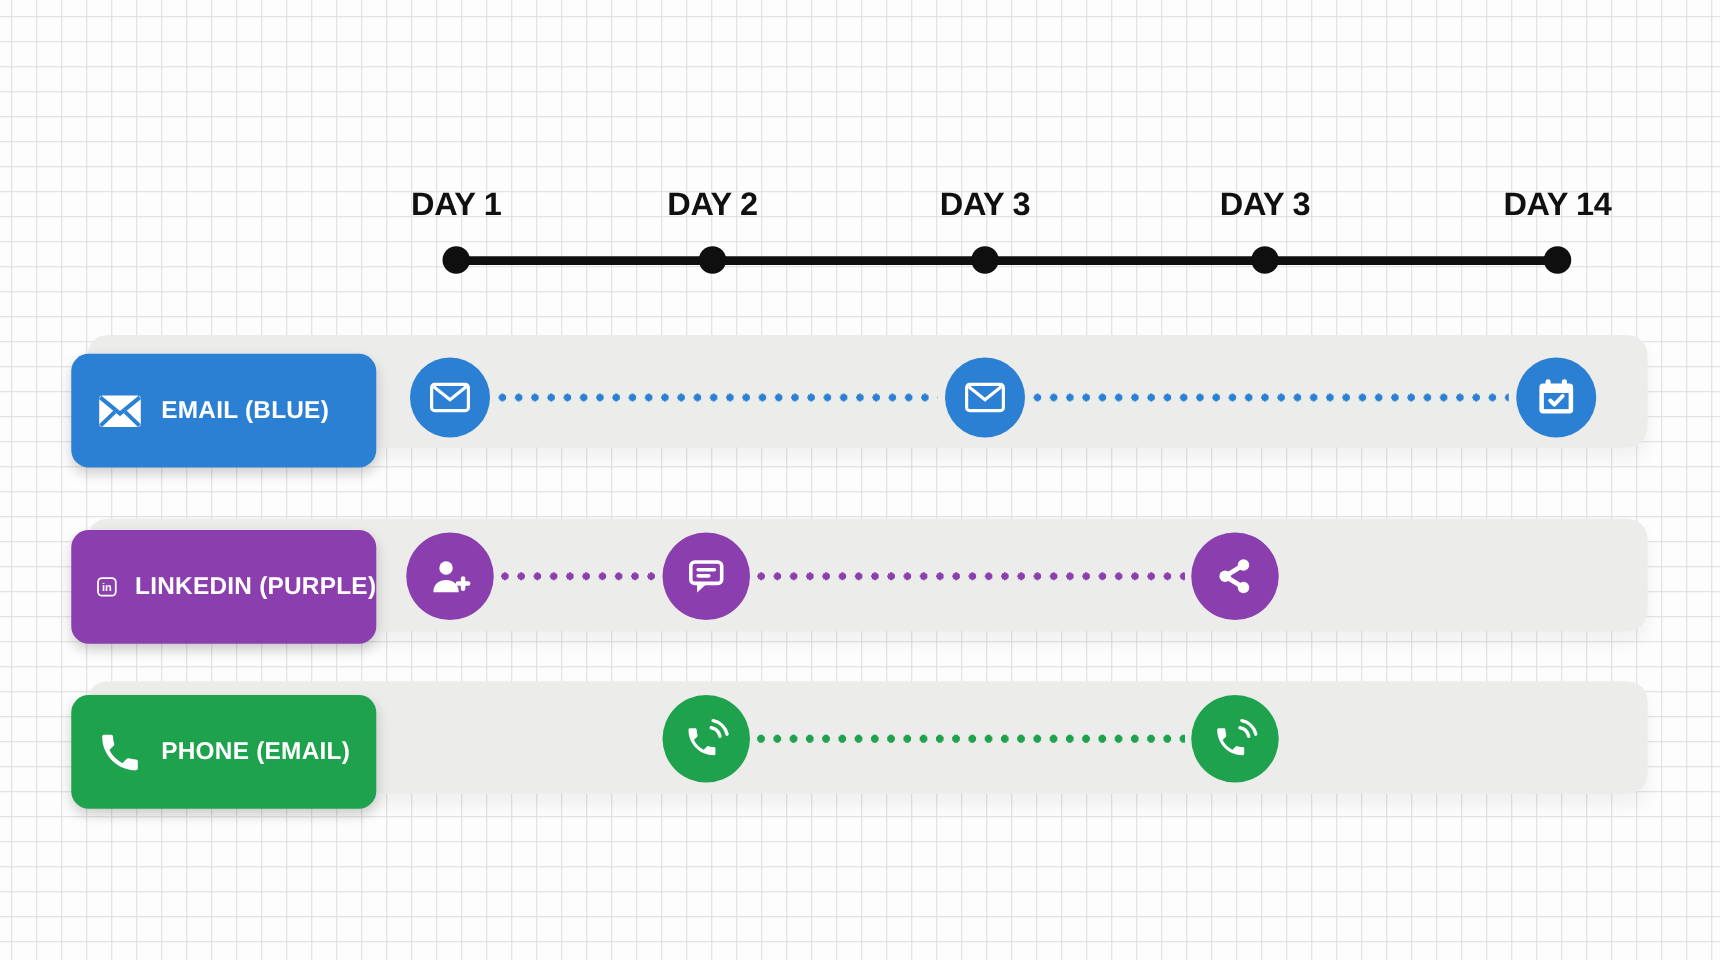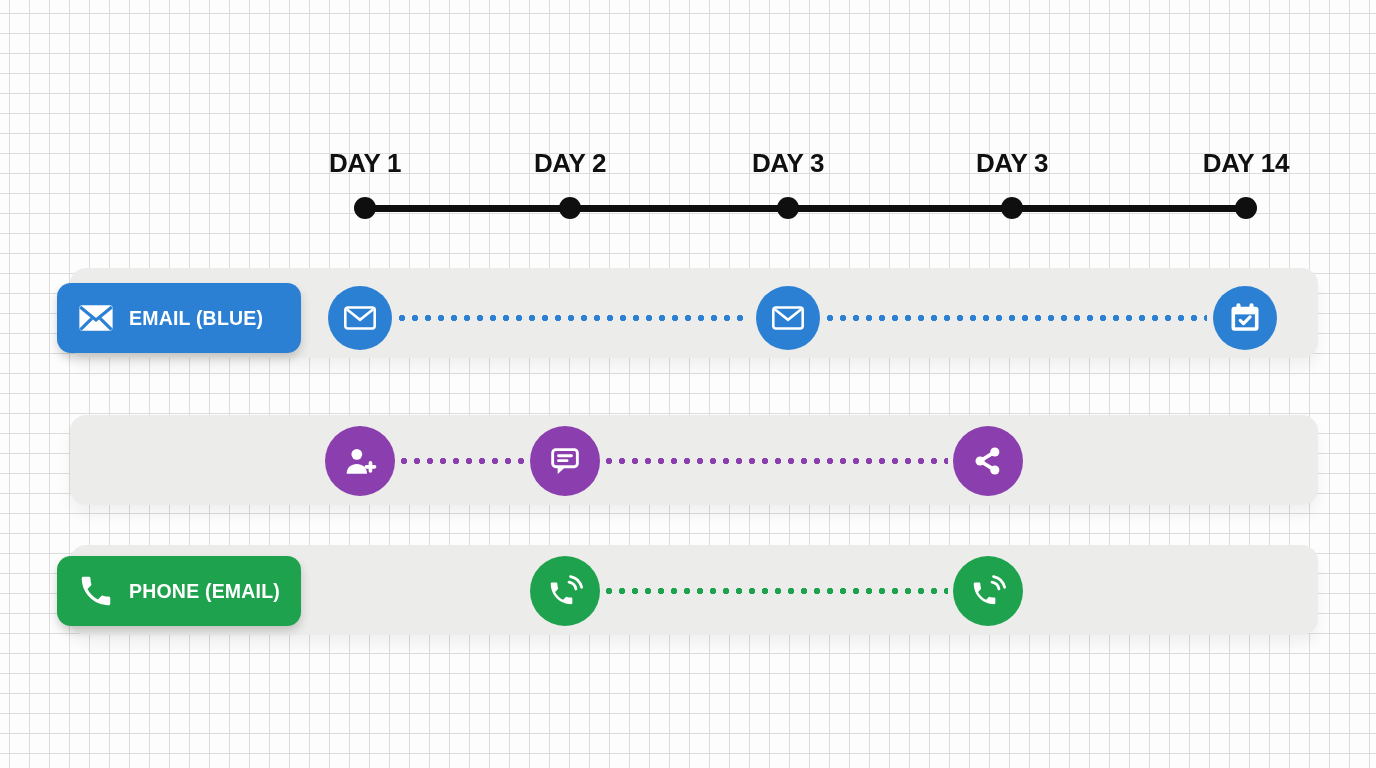--- a/index.html
+++ b/index.html
@@ -19,21 +19,21 @@
     font-size:26px;font-weight:700;color:#101010;letter-spacing:-0.3px;white-space:nowrap;
   }
   .tl-line{position:absolute;left:365px;top:205px;width:881px;height:7px;background:#0f0f0f;border-radius:4px;}
   .tl-dot{position:absolute;top:197px;width:22px;height:22px;border-radius:50%;background:#0f0f0f;transform:translateX(-50%);}
   
   .band{
     position:absolute;left:70px;width:1248px;height:90px;background:#ececea;
     border-radius:16px;box-shadow:0 10px 14px rgba(0,0,0,0.05);
   }
   .chip{
-    position:absolute;left:57px;width:244px;height:70px;border-radius:14px;
+    position:absolute;left:57px;width:244px;height:91px;border-radius:14px;
     display:flex;align-items:center;box-sizing:border-box;padding-left:20px;
     color:#fff;box-shadow:0 5px 10px rgba(0,0,0,0.18);
   }
   .chip .label{font-size:19.5px;font-weight:700;letter-spacing:0.2px;margin-left:14px;white-space:nowrap;}
   .chip-blue{background:#2b80d4;}
   .chip-purple{background:#8b3fae;}
   .chip-green{background:#1fa24e;}
   .node{
     position:absolute;border-radius:50%;display:flex;align-items:center;justify-content:center;
     transform:translateX(-50%);
@@ -103,20 +103,27 @@
       <rect x="6.3" y="2.2" width="2.7" height="4.2" rx="1.3" fill="#fff"></rect>
       <rect x="15" y="2.2" width="2.7" height="4.2" rx="1.3" fill="#fff"></rect>
     </svg>
   </div>
 
   <div class="band" style="top:415px"></div>
 
   <div class="dots dots-purple" style="left:400px;width:125px"></div>
   <div class="dots dots-purple" style="left:605px;width:343px"></div>
 
+  <div class="chip chip-purple" style="top:424px">
+    <svg width="37" height="37" viewBox="0 0 24 24">
+      <rect x="2" y="2" width="20" height="20" rx="4.5" fill="none" stroke="#fff" stroke-width="2"></rect>
+      <text x="12" y="16.6" text-anchor="middle" font-size="12.5" font-weight="bold" fill="#fff">in</text>
+    </svg>
+    <span class="label">LINKEDIN (PURPLE)</span>
+  </div>
 
   <div class="node node-li" style="left:360px">
     <svg width="38" height="38" viewBox="0 0 24 24">
       <circle cx="10" cy="7.8" r="3.4" fill="#fff"></circle>
       <path d="M3.6 19.8 c0-3.7 2.9-5.9 6.4-5.9 s6.4 2.2 6.4 5.9 v0.3 H3.6 z" fill="#fff"></path>
       <path d="M18.6 13.1 v5.2 M16 15.7 h5.2" stroke="#fff" stroke-width="2.3" stroke-linecap="round"></path>
     </svg>
   </div>
   <div class="node node-li" style="left:565px">
     <svg width="38" height="38" viewBox="0 0 24 24">

